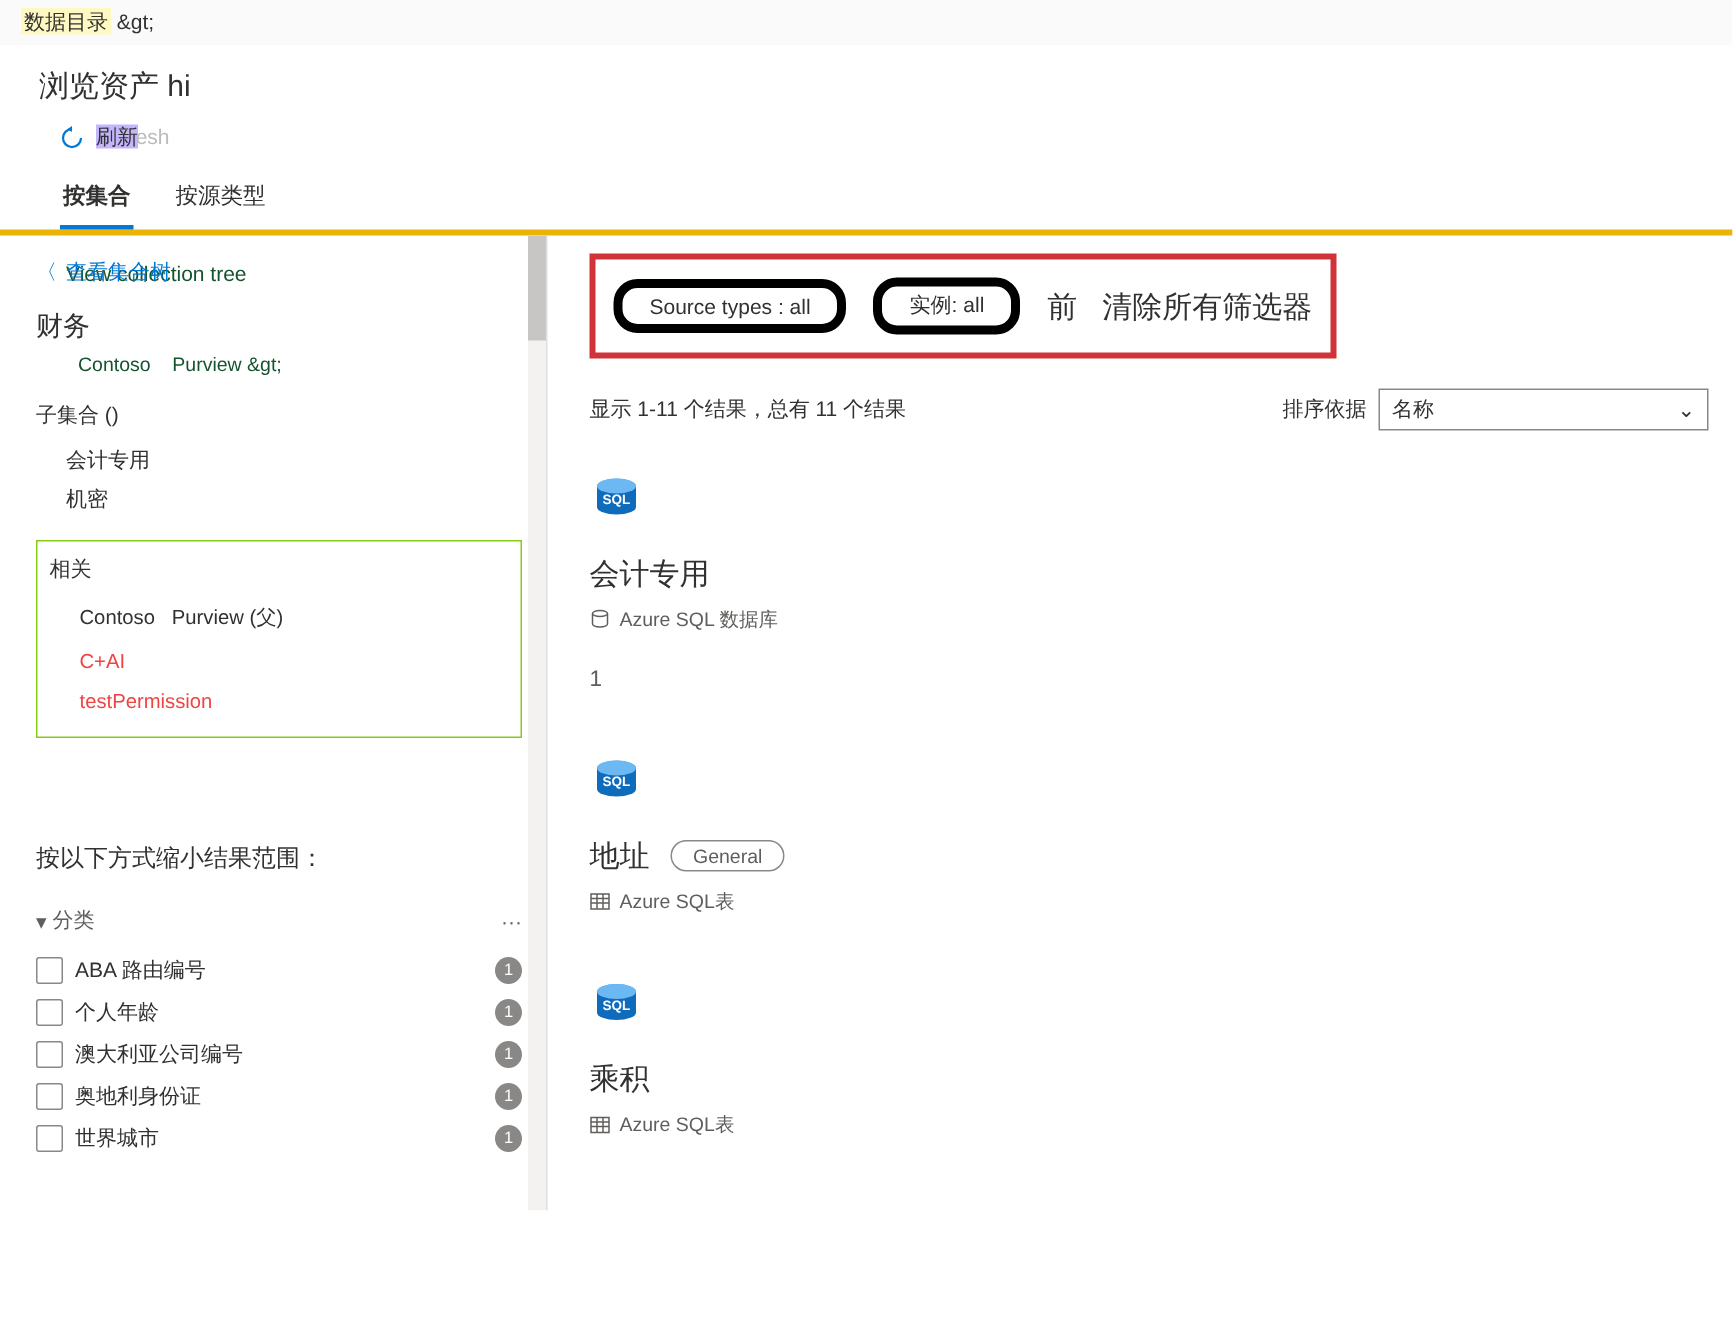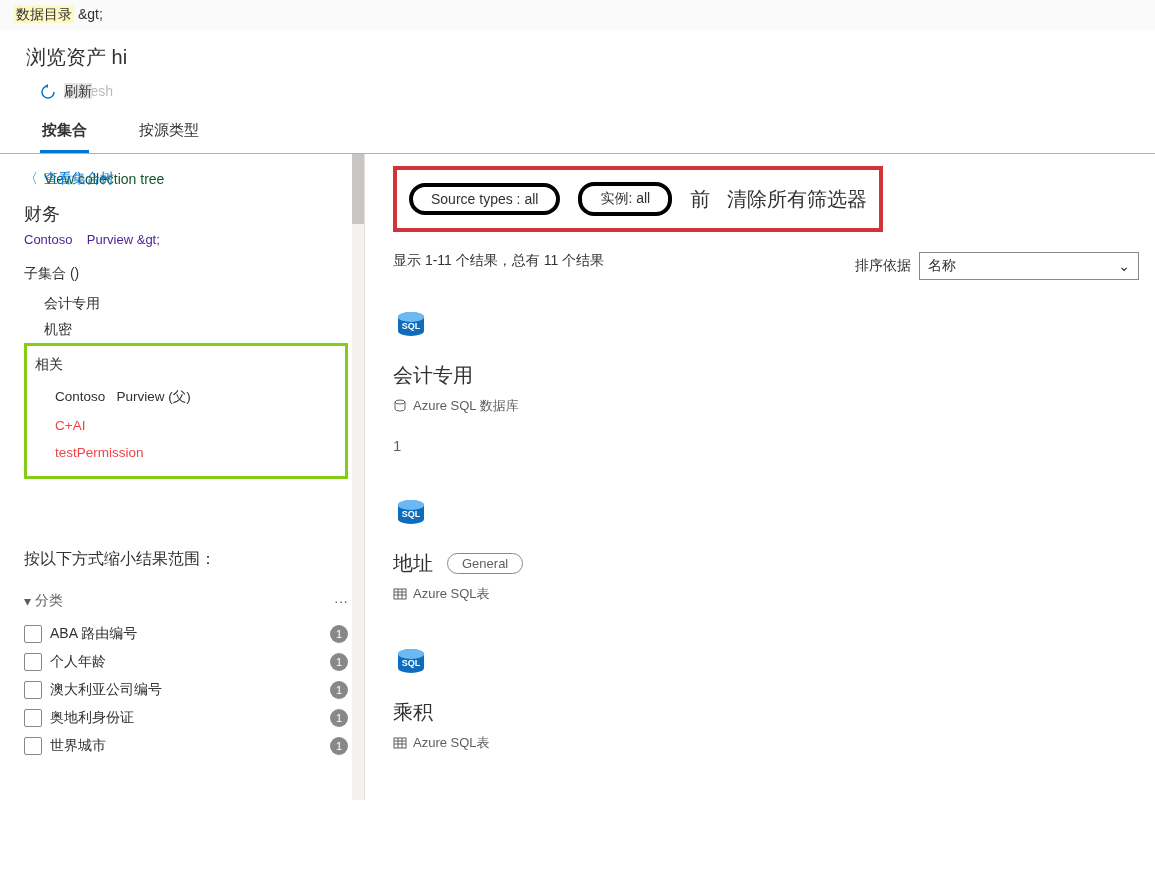--- a/index.html
+++ b/index.html
@@ -3,52 +3,52 @@
 <meta charset="utf-8">
 <style>
   * { box-sizing: border-box; margin: 0; padding: 0; font-family: "Segoe UI", "Microsoft YaHei", sans-serif; }
   body { background: #fff; color: #323130; font-size: 14px; width: 1155px; }
   .topbar { padding: 6px 14px; font-size: 14px; background:#fafafa; }
   .topbar .sel { background:#fef9c3; padding:1px 2px; }
   .page { padding: 0; }
   .title-row { padding: 14px 26px 4px 26px; font-size: 20px; font-weight: 400; }
   .refresh-row { padding: 8px 26px 10px 40px; display:flex; align-items:center; gap:8px; color:#323130; }
   .refresh-row .txt { font-size:14px; }
-  .tabs { display:flex; gap:48px; padding: 4px 26px 0 40px; border-bottom:1px solid #eab308; }
+  .tabs { display:flex; gap:26px; padding: 4px 26px 0 40px; border-bottom:4px solid #eab308; }
   .tab { padding: 6px 2px 10px 2px; cursor: pointer; color:#323130; font-size:15px; }
   .tab.active { border-bottom: 3px solid #0078d4; font-weight:600; }
   .layout { display:flex; }
   .sidebar { width: 365px; border-right:1px solid #e1dfdd; padding: 16px 16px 16px 24px; position:relative; }
   .scrolltrack { position:absolute; right:0; top:0; width:12px; height:100%; background:#f3f2f1; }
   .scrollthumb { position:absolute; right:0; top:0; width:12px; height:70px; background:#c8c6c4; }
   .backlink { display:flex; align-items:center; gap:6px; color:#0078d4; margin-bottom:14px; cursor:pointer; }
   .backlink .chev { font-size:14px; color:#0078d4; }
   .sec-title { font-size:18px; font-weight:400; margin:8px 0 6px 0; }
-  .breadcrumb { font-size:13px; color:#4c1d95; margin-bottom:18px; }
+  .breadcrumb { font-size:13px; color:#14532d; margin-bottom:18px;margin-left:28px; }
   .sub-label { font-size:14px; margin:4px 0 8px 0; }
   .sublist { padding-left:20px; }
   .sublist div { padding:4px 0; }
-  .redbox { border: 3px solid #84cc16; padding: 10px 8px; }
+  .redbox { border: 1px solid #84cc16; padding: 10px 8px; margin-top:14px; }
   .redbox-title { position:relative; }
   .rel-list { padding-left:20px; margin-top:8px; }
   .rel-list div { padding:6px 0; font-size:13.5px; }
   .linkblue { color:#ef4444; cursor:pointer; }
   .narrow-title { margin:70px 0 18px 0; font-size:16px; }
   .facet-head { display:flex; align-items:center; justify-content:space-between; padding:4px 0; color:#605e5c; }
   .facet-head .l { display:flex; align-items:center; gap:4px; }
   .facet-list { margin-top:6px; }
   .facet-row { display:flex; align-items:center; justify-content:space-between; padding:5px 0; }
   .facet-row .l { display:flex; align-items:center; gap:8px; }
   .chk { width:18px; height:18px; border:1px solid #8a8886; border-radius:2px; background:#fff; }
   .badge { display:inline-flex; align-items:center; justify-content:center; min-width:18px; height:18px; border-radius:9px; background:#8a8886; color:#fff; font-size:11px; padding:0 5px; }
   .main { flex:1; padding: 12px 16px 24px 28px; }
   .filter-redbox { border: 4px solid #d13438; padding: 12px 12px; display:inline-flex; align-items:center; gap:18px; }
-  .pill { border:4px solid #000000; border-radius:16px; padding:4px 18px; font-size:14px; color:#323130; cursor:pointer; background:#fff; }
+  .pill { border:6px solid #000000; border-radius:16px; padding:4px 18px; font-size:14px; color:#323130; cursor:pointer; background:#fff; }
   .clearall { font-size:20px; }
-  .resultbar { display:flex; align-items:flex-start; justify-content:space-between; margin:20px 0 10px 0; }
+  .resultbar { display:flex; align-items:center; justify-content:space-between; margin:20px 0 10px 0; }
   .resultbar .info { color:#323130; font-size:14px; }
   .sortwrap { display:flex; align-items:center; gap:8px; }
   .sortbox { border:1px solid #8a8886; padding:4px 8px; width:220px; display:flex; align-items:center; justify-content:space-between; cursor:pointer; background:#fff; }
   .asset { display:flex; gap:18px; padding:18px 0 24px 0;flex-direction:column; }
   .asset-icon { width:36px; height:36px; flex-shrink:0; display:flex; align-items:center; justify-content:center; }
   .asset-body { flex:1; }
   .asset-title-row { display:flex; align-items:center; gap:14px; }
   .asset-title { font-size:20px; color:#323130; }
   .tagpill { border:1px solid #8a8886; border-radius:14px; padding:2px 14px; font-size:13px; color:#605e5c; }
   .asset-sub { display:flex; align-items:center; gap:6px; font-size:13px; color:#605e5c; margin-top:8px; }
@@ -65,21 +65,21 @@
 <div class="page">
   <div class="title-row">浏览资产 hi</div>
 
   <div class="refresh-row">
     <svg width="16" height="16" viewBox="0 0 16 16">
         <path d="M8 2 A6 6 0 1 0 14 8" fill="none" stroke="#0078d4" stroke-width="1.5"></path>
         <path d="M8 0 L8 4 L5 2 Z" fill="#0078d4"></path>
       </svg>
     <span style="position:relative;">
       <span style="position:absolute;left:0;top:0;color:#bbb;white-space:nowrap;">Refresh</span>
-      <span class="txt" style="position:relative;background:#e5e5e5;">刷新</span>
+      <span class="txt" style="position:relative;background:#c4b5fd;">刷新</span>
     </span>
   </div>
 
   <div class="tabs">
     <div class="tab active">按集合</div>
     <div class="tab">按源类型</div>
   </div>
 
   <div class="layout">
     <div class="sidebar">

